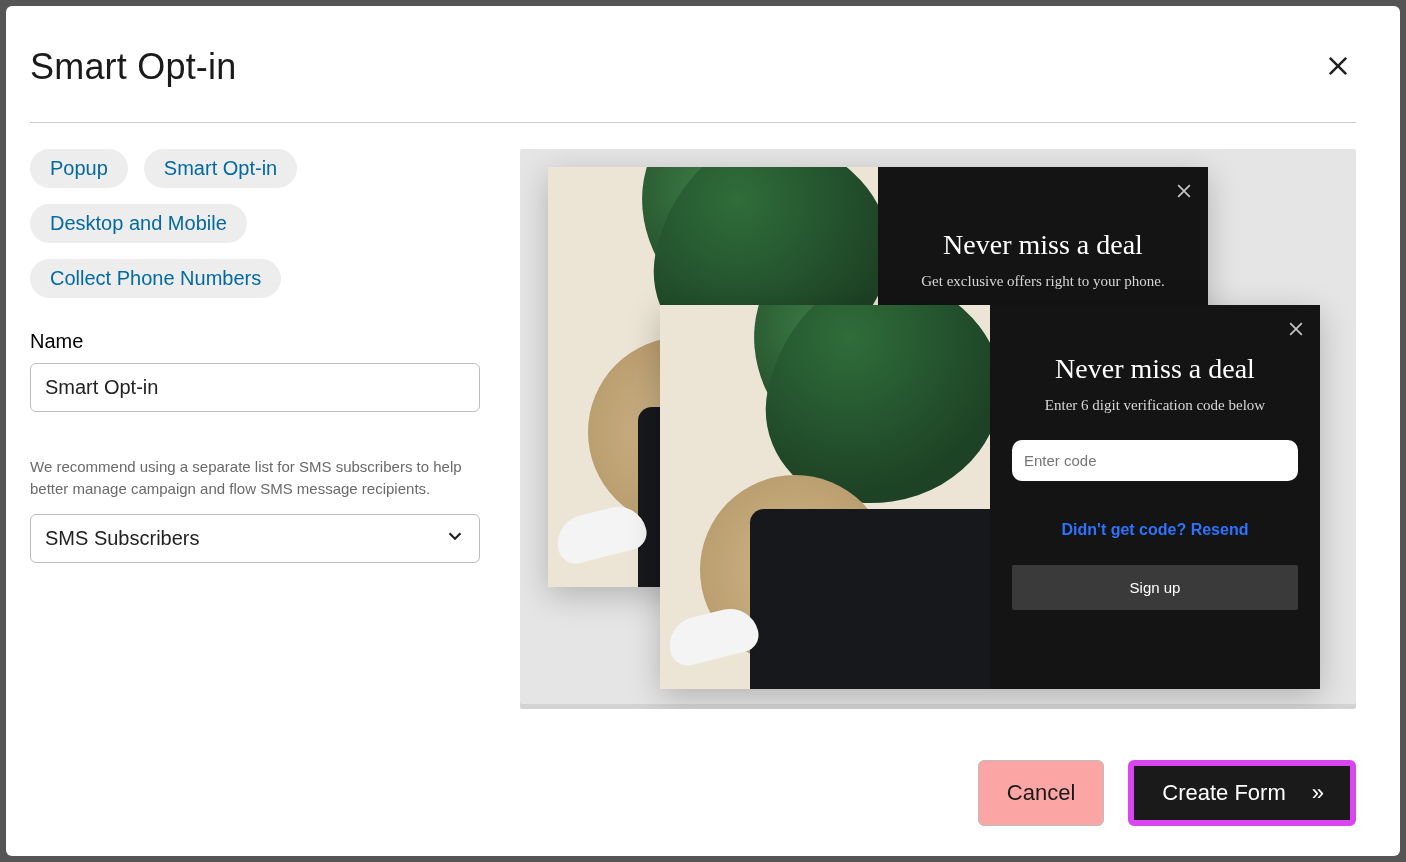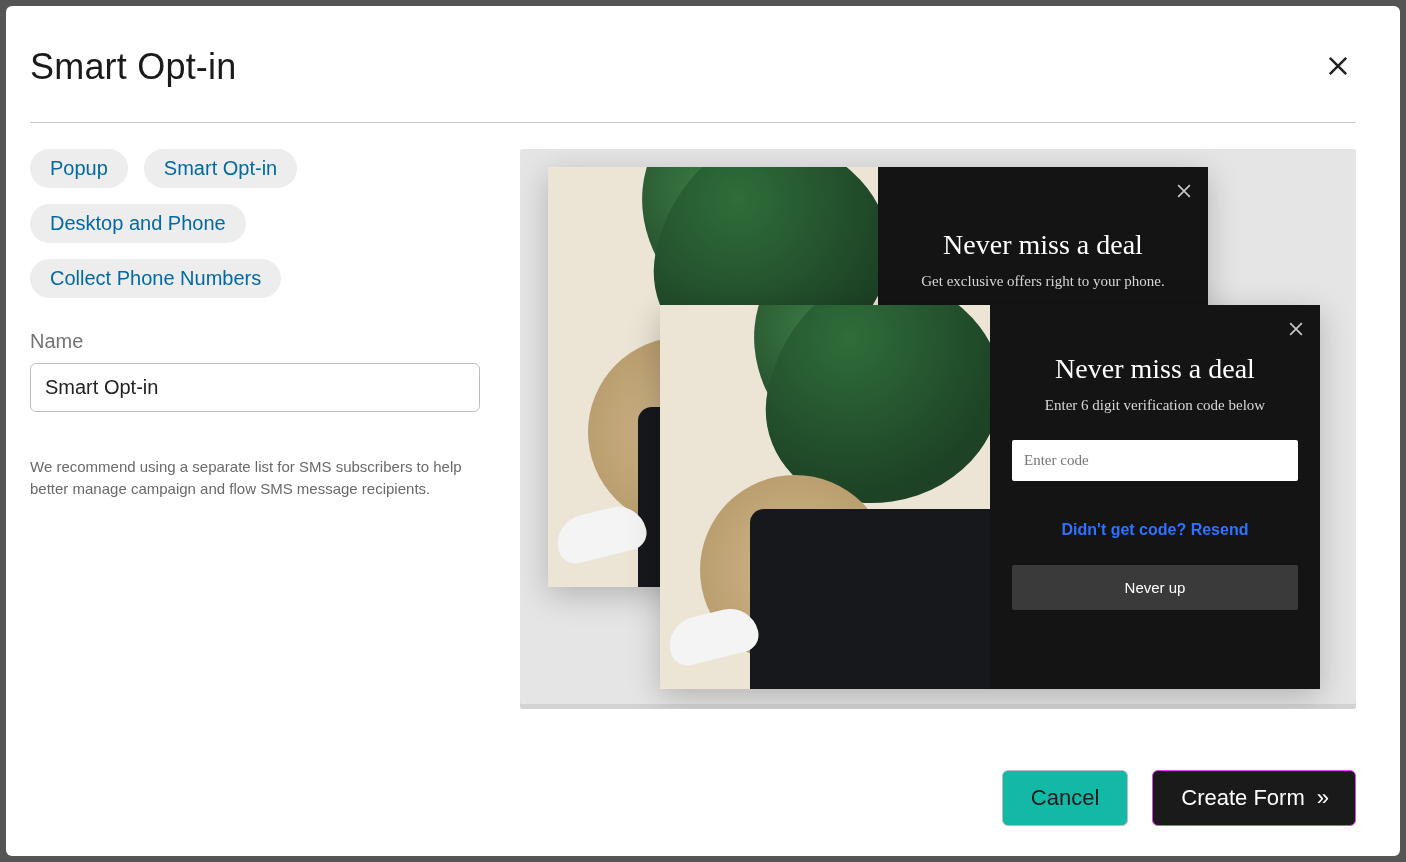--- a/index.html
+++ b/index.html
@@ -63,21 +63,21 @@
     background: #ededed;
     color: #0369a1;
     font-size: 20px;
     padding: 8px 20px;
     border-radius: 999px;
     white-space: nowrap;
   }
   .field-group { margin-bottom: 44px; }
   .field-label {
     font-size: 20px;
-    color: #737373;
+    color: #000000;
     margin-bottom: 10px;
     display: block;
     font-weight: 400;
   }
   .field-desc {
     font-size: 15px;
     color: #6a6a6a;
     line-height: 1.45;
     margin-bottom: 14px;
   }
@@ -201,25 +201,25 @@
     font-family: Georgia, serif;
     font-size: 15px;
     color: #d7d7d7;
   }
   .card-front .card-content h3 { margin-top: 30px; }
   .code-input {
     margin-top: 26px;
     width: 100%;
     background: #fff;
     color: #6e6e6e;
-    font-family: Liberation Serif, serif;
+    font-family: Liberation Sans, sans-serif;
     font-size: 15px;
     padding: 12px 12px;
     border: none;
-    border-radius: 2px;
+    border-radius: 10px;
   }
   .resend {
     margin-top: 40px;
     color: #2d73ff;
     font-size: 16px;
     font-weight: 600;
     cursor: pointer;
     text-align: center;
   }
   .signup-btn {
@@ -241,31 +241,31 @@
     padding-top: 34px;
   }
   .btn {
     font-size: 22px;
     padding: 14px 28px;
     border-radius: 6px;
     cursor: pointer;
     font-weight: 400;
   }
   .btn-secondary {
-    background: #14b8a6;
+    background: #fca5a5;
     color: #1a1a1a;
     border: 1px solid #bdbdbd;
   }
   .btn-primary {
     background: #1a1a1a;
     color: #fff;
-    border: 1px solid #d946ef;
+    border: 6px solid #d946ef;
     display: flex;
     align-items: center;
-    gap: 12px;
+    gap: 26px;
   }
   .btn-primary .arrows { font-size: 22px; letter-spacing: -2px; }
 </style>
 </head>
 <body>
 
 <div class="modal">
 
   <div class="modal-header">
     <h1 class="modal-title">Smart Opt-in</h1>
@@ -276,31 +276,39 @@
     </button>
   </div>
 
   <div class="modal-body">
 
     <div class="left-col">
 
       <div class="tags">
         <span class="tag">Popup</span>
         <span class="tag">Smart Opt-in</span>
-        <span class="tag">Desktop and Phone</span>
+        <span class="tag">Desktop and Mobile</span>
         <span class="tag">Collect Phone Numbers</span>
       </div>
 
       <div class="field-group">
         <label class="field-label">Name</label>
         <input class="text-input" type="text" value="Smart Opt-in" style="">
       </div>
 
       <div class="field-group">
         <p class="field-desc">We recommend using a separate list for SMS subscribers to help better manage campaign and flow SMS message recipients.</p>
+        <div class="select-wrap">
+          <button class="select-display">SMS Subscribers</button>
+          <span class="select-chevron">
+            <svg viewBox="0 0 24 24">
+                <path d="M6 9 L12 15 L18 9"></path>
+              </svg>
+          </span>
+        </div>
       </div>
 
     </div>
 
     <div class="preview">
 
       <div class="card card-back">
         <div class="card-img">
           <div class="floor"></div>
           <div class="leaf2"></div>
@@ -332,21 +340,21 @@
         <div class="card-content">
           <button class="card-close">
             <svg viewBox="0 0 24 24" fill="none">
                 <path d="M5 5 L19 19 M19 5 L5 19"></path>
               </svg>
           </button>
           <h3>Never miss a deal</h3>
           <div class="sub">Enter 6 digit verification code below</div>
           <input class="code-input" type="text" placeholder="Enter code" style="">
           <div class="resend">Didn't get code? Resend</div>
-          <button class="signup-btn">Never up</button>
+          <button class="signup-btn">Sign up</button>
         </div>
       </div>
 
     </div>
 
   </div>
 
   <div class="modal-footer">
     <button class="btn btn-secondary">Cancel</button>
     <button class="btn btn-primary">

